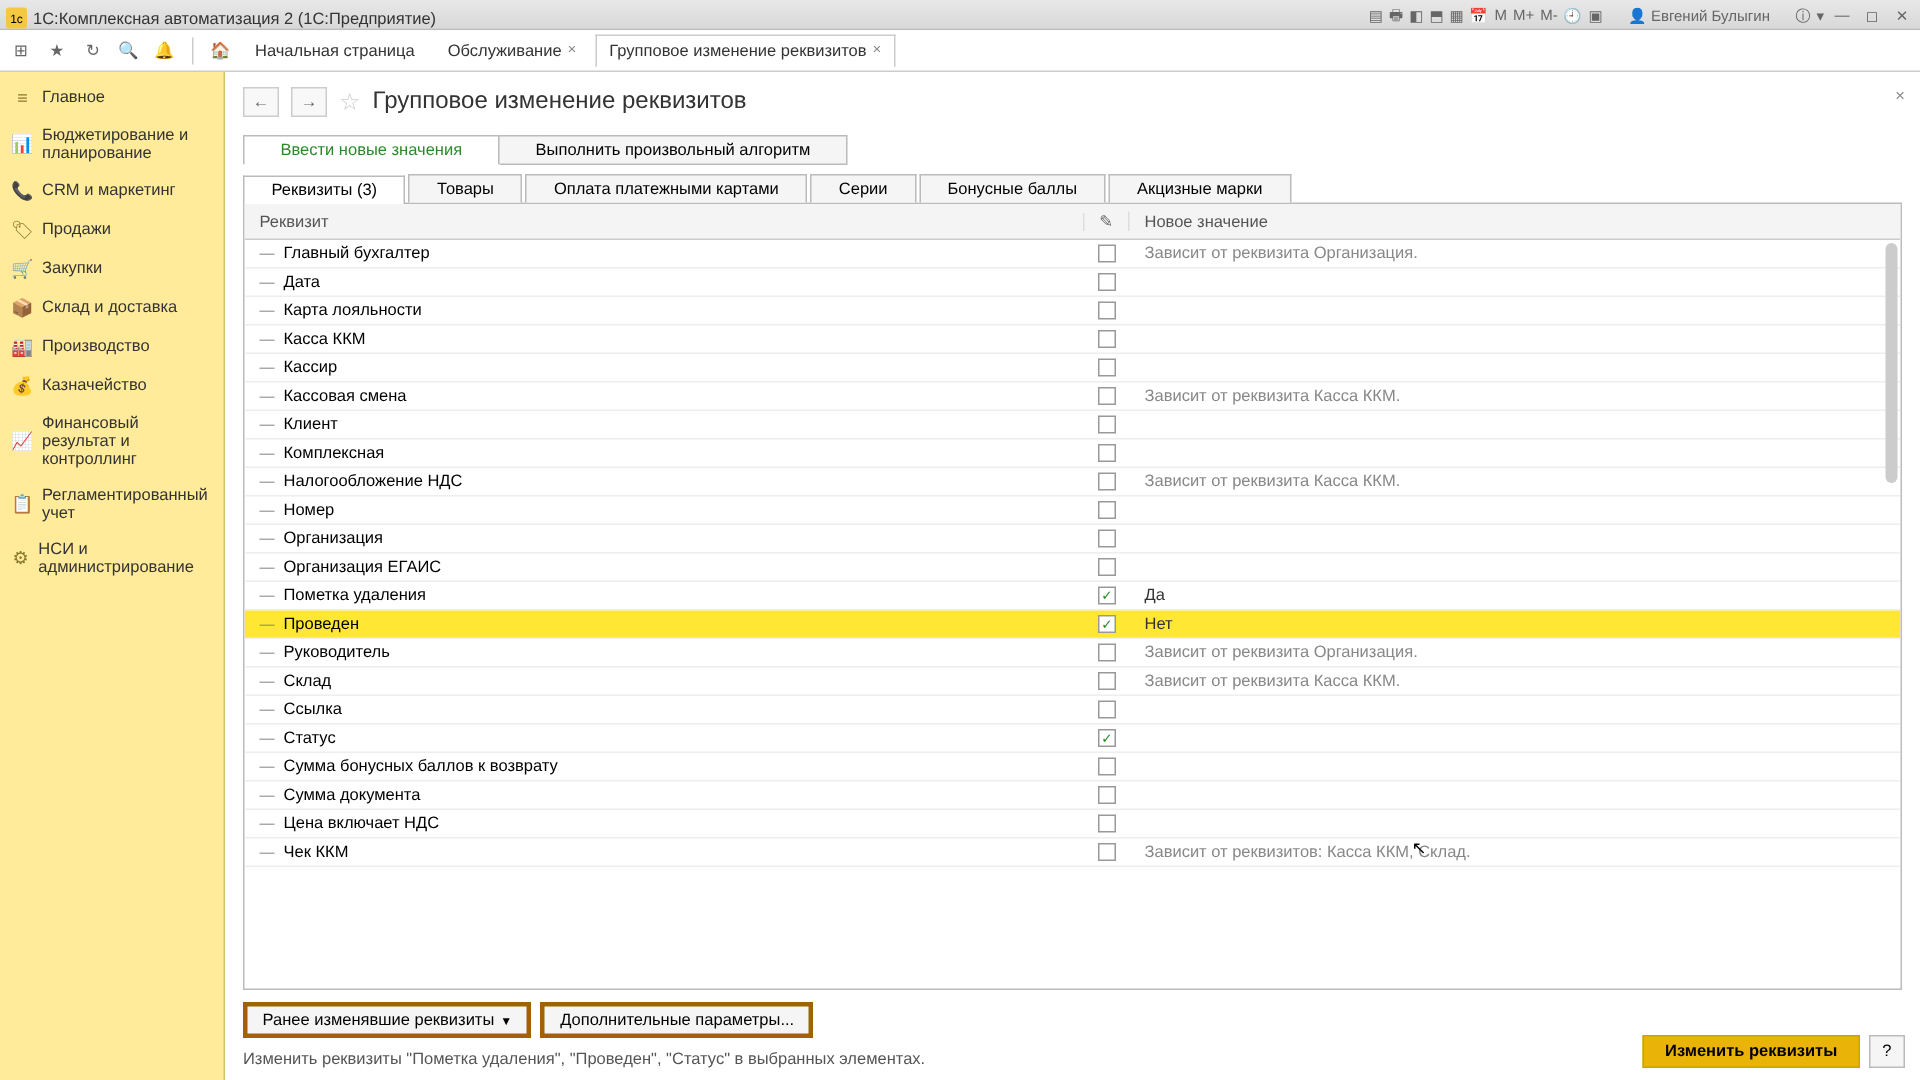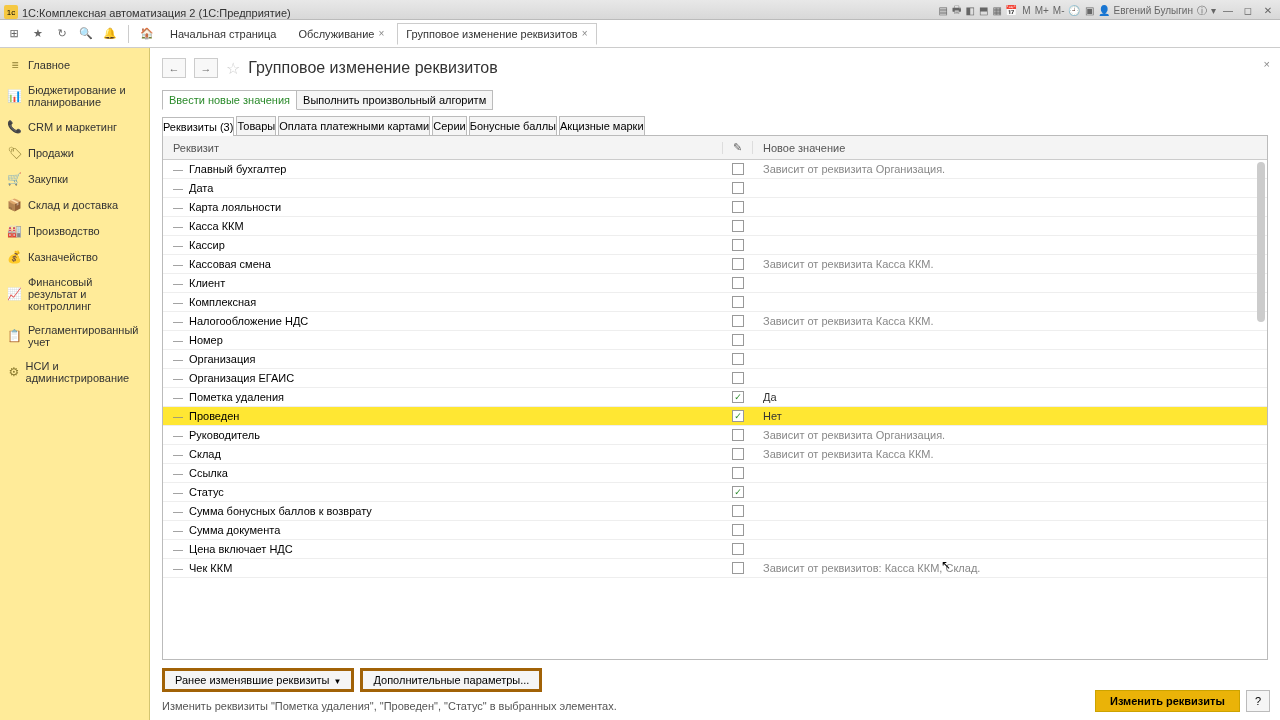--- a/index.html
+++ b/index.html
@@ -4,21 +4,21 @@
 <style>
 * { margin:0; padding:0; box-sizing:border-box; font-family:Arial,sans-serif; font-size:11px; }
 body { background:#f0f0f0; width:1280px; height:720px; overflow:hidden; position:relative; }
 
 
 .titlebar { height:20px; background:linear-gradient(#e8e8e8,#d8d8d8); display:flex; align-items:flex-end; padding:0 4px; border-bottom:1px solid #bbb; }
 .titlebar .ico { width:14px; height:14px; background:#f5c842; border-radius:2px; margin-right:4px; font-size:8px; display:flex; align-items:center; justify-content:center; }
 .titlebar .title { flex:1; color:#333; }
 .titlebar .tray { display:flex; gap:4px; align-items:center; }
 .titlebar .tray span { color:#666; cursor:pointer; font-size:10px; }
-.titlebar .user { color:#333; margin:0 0; }
+.titlebar .user { color:#333; margin:0 13px; }
 .winbtn { width:16px; text-align:center; color:#555; cursor:pointer; }
 
 
 .toolbar { height:28px; background:#fff; border-bottom:1px solid #ccc; display:flex; align-items:center; padding:0 4px; gap:4px; }
 .tbtn { width:20px; height:20px; display:flex; align-items:center; justify-content:center; color:#666; cursor:pointer; border-radius:2px; }
 .tab { padding:4px 8px; border:1px solid transparent; cursor:pointer; color:#333; display:flex; align-items:center; gap:4px; }
 .tab.active { border:1px solid #ccc; border-bottom-color:#fff; background:#fff; }
 .tab .x { color:#888; font-size:10px; }
 
 
@@ -36,25 +36,25 @@
 
 .subhdr { padding:0 12px 6px; }
 .green-link { color:#2a8a2a; text-decoration:underline; cursor:pointer; }
 .change-row { display:flex; align-items:center; gap:6px; margin-top:4px; }
 .change-row label { color:#333; }
 .sel-input { border:1px solid #bbb; padding:2px 4px; width:320px; background:#fff; }
 .sel-btn { border:1px solid #bbb; padding:1px 4px; background:#f4f4f4; cursor:pointer; }
 .blue-link { color:#1a6dbd; text-decoration:underline; cursor:pointer; }
 
 .mode-tabs { display:flex; margin:6px 12px 0; }
-.mode-tab { border:1px solid #bbb; padding:3px 6px; cursor:pointer; background:#f5f5f5; margin-right:-1px; }
+.mode-tab { border:1px solid #bbb; padding:3px 24px; cursor:pointer; background:#f5f5f5; margin-right:-1px; }
 .mode-tab.active { background:#fff; color:#2a8a2a; border-bottom-color:#fff; position:relative; z-index:1; }
 
 .inner-tabs { display:flex; margin:6px 12px 0; border-bottom:1px solid #bbb; }
-.inner-tab { border:1px solid #bbb; border-bottom:none; padding:3px 0; cursor:pointer; background:#f5f5f5; margin-right:2px; }
+.inner-tab { border:1px solid #bbb; border-bottom:none; padding:3px 18px; cursor:pointer; background:#f5f5f5; margin-right:2px; }
 .inner-tab.active { background:#fff; position:relative; top:1px; }
 
 .grid-wrap { margin:0 12px; border:1px solid #bbb; border-top:none; flex:1; overflow:hidden; position:relative; }
 .grid-head { display:flex; background:#f4f4f4; border-bottom:1px solid #ccc; height:24px; align-items:center; }
 .col-name { flex:0 0 560px; padding-left:10px; color:#555; border-right:1px solid #ddd; }
 .col-edit { flex:0 0 30px; text-align:center; color:#666; border-right:1px solid #ddd; }
 .col-val { flex:1; padding-left:10px; color:#555; }
 .grid-body { overflow-y:auto; height:calc(100% - 24px); }
 .grow { display:flex; align-items:center; height:19px; border-bottom:1px solid #eee; }
 .grow.sel { background:#ffe733; }

